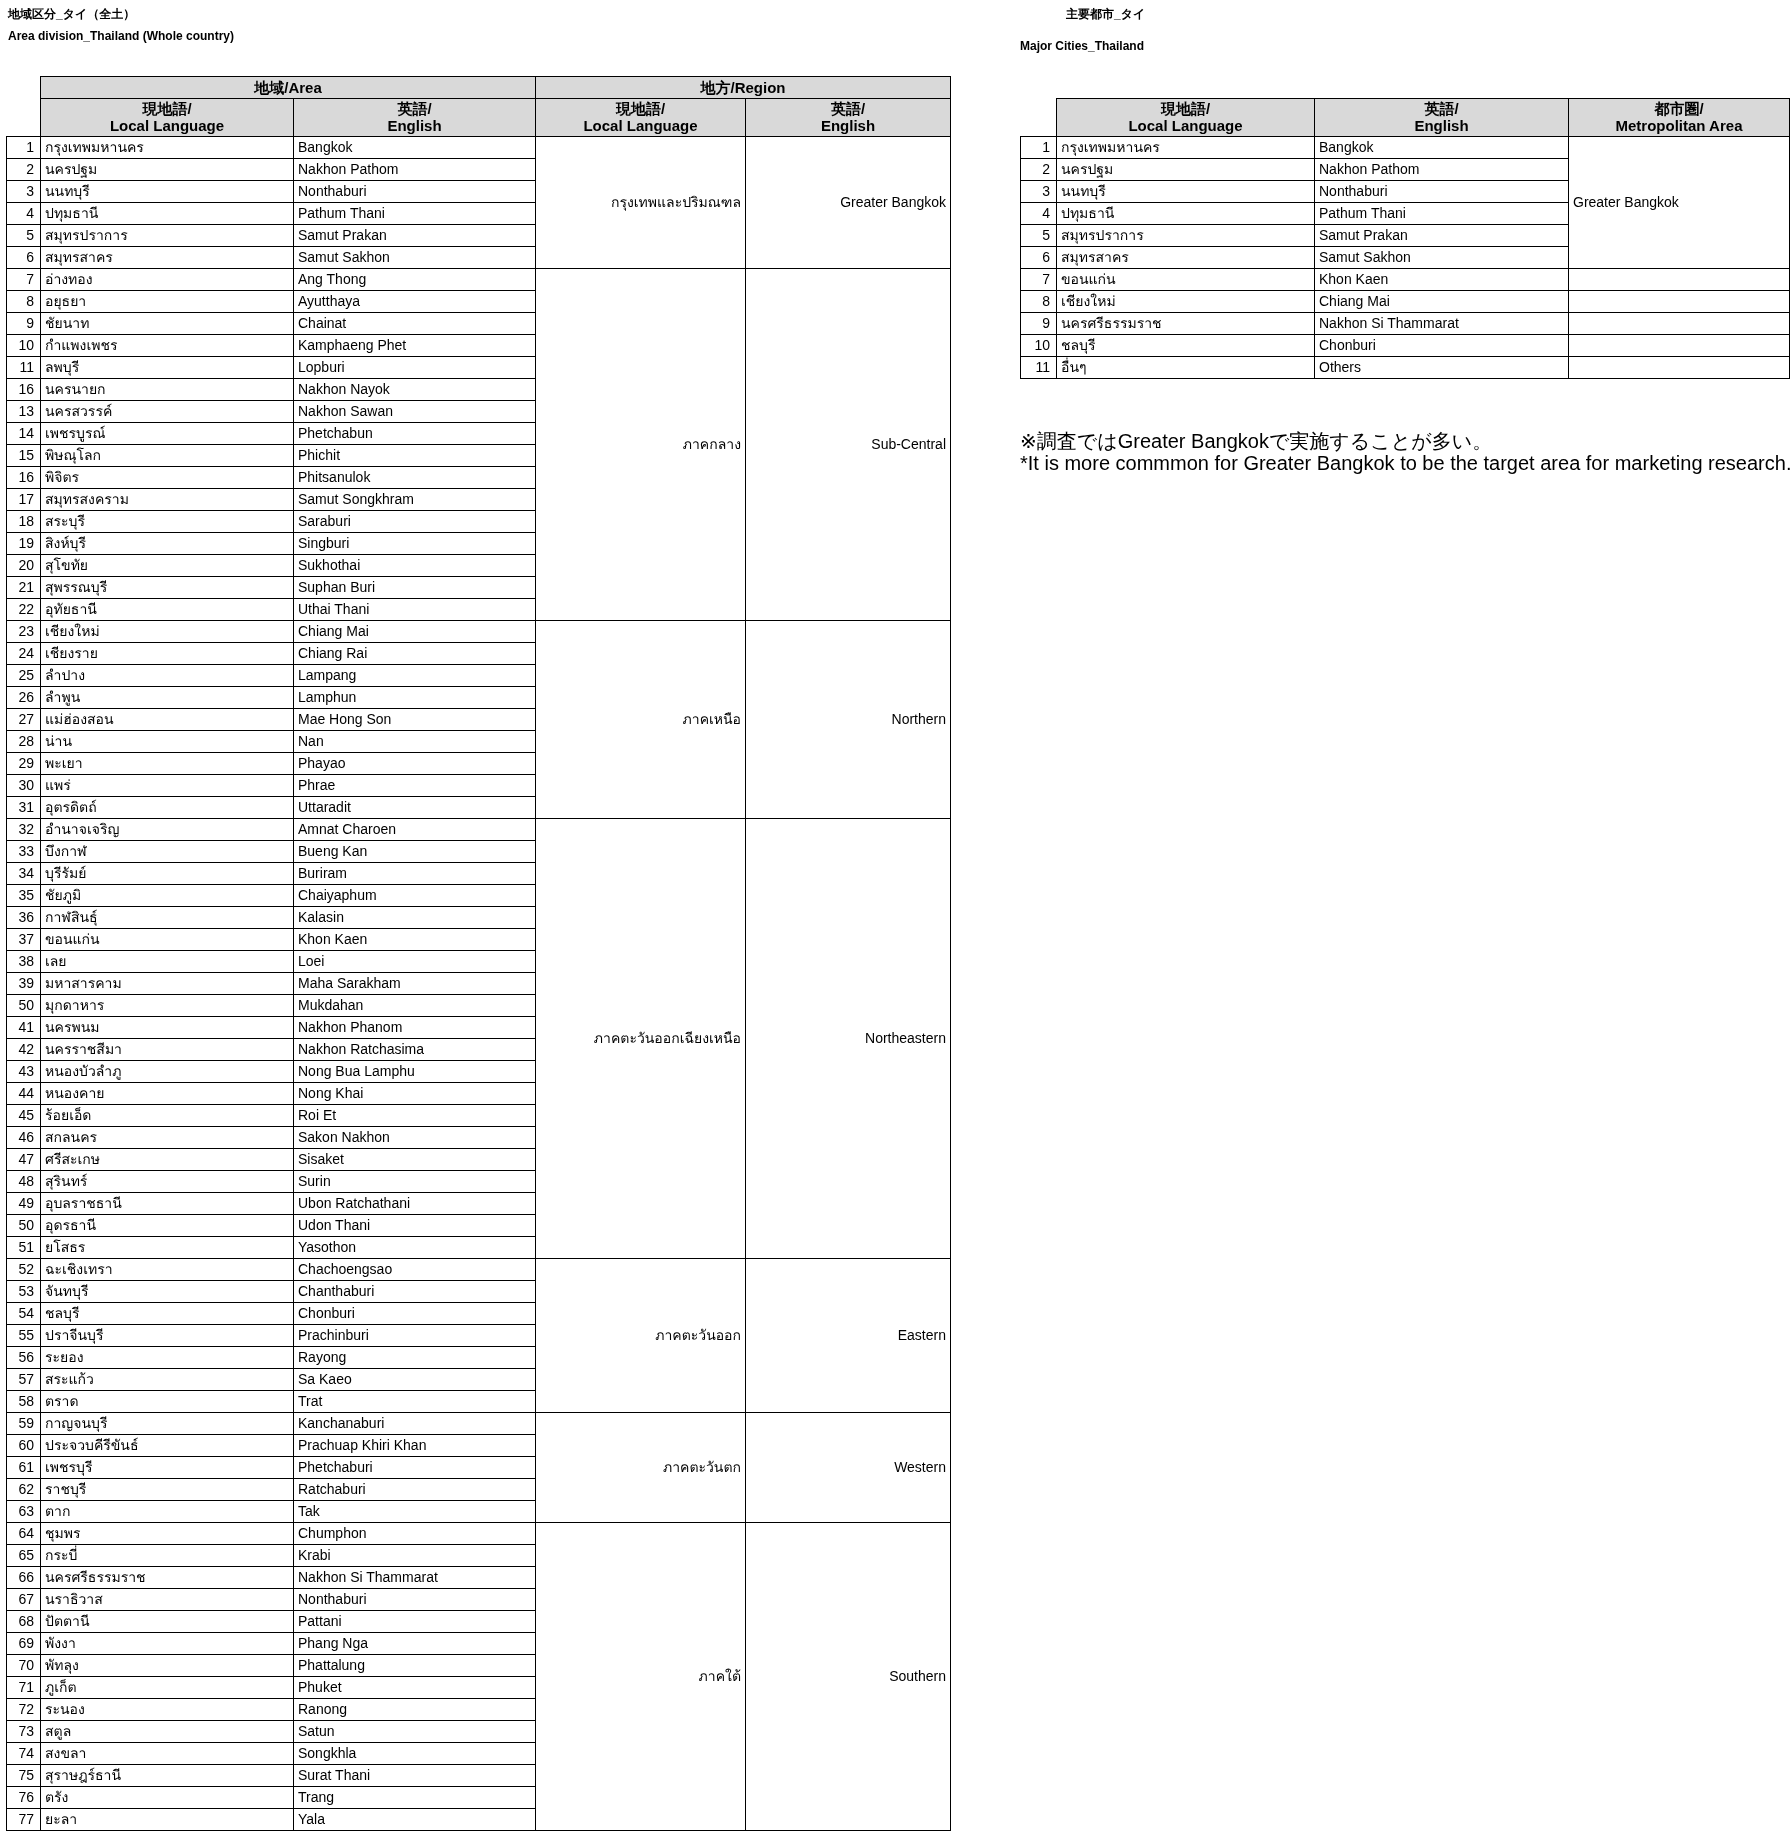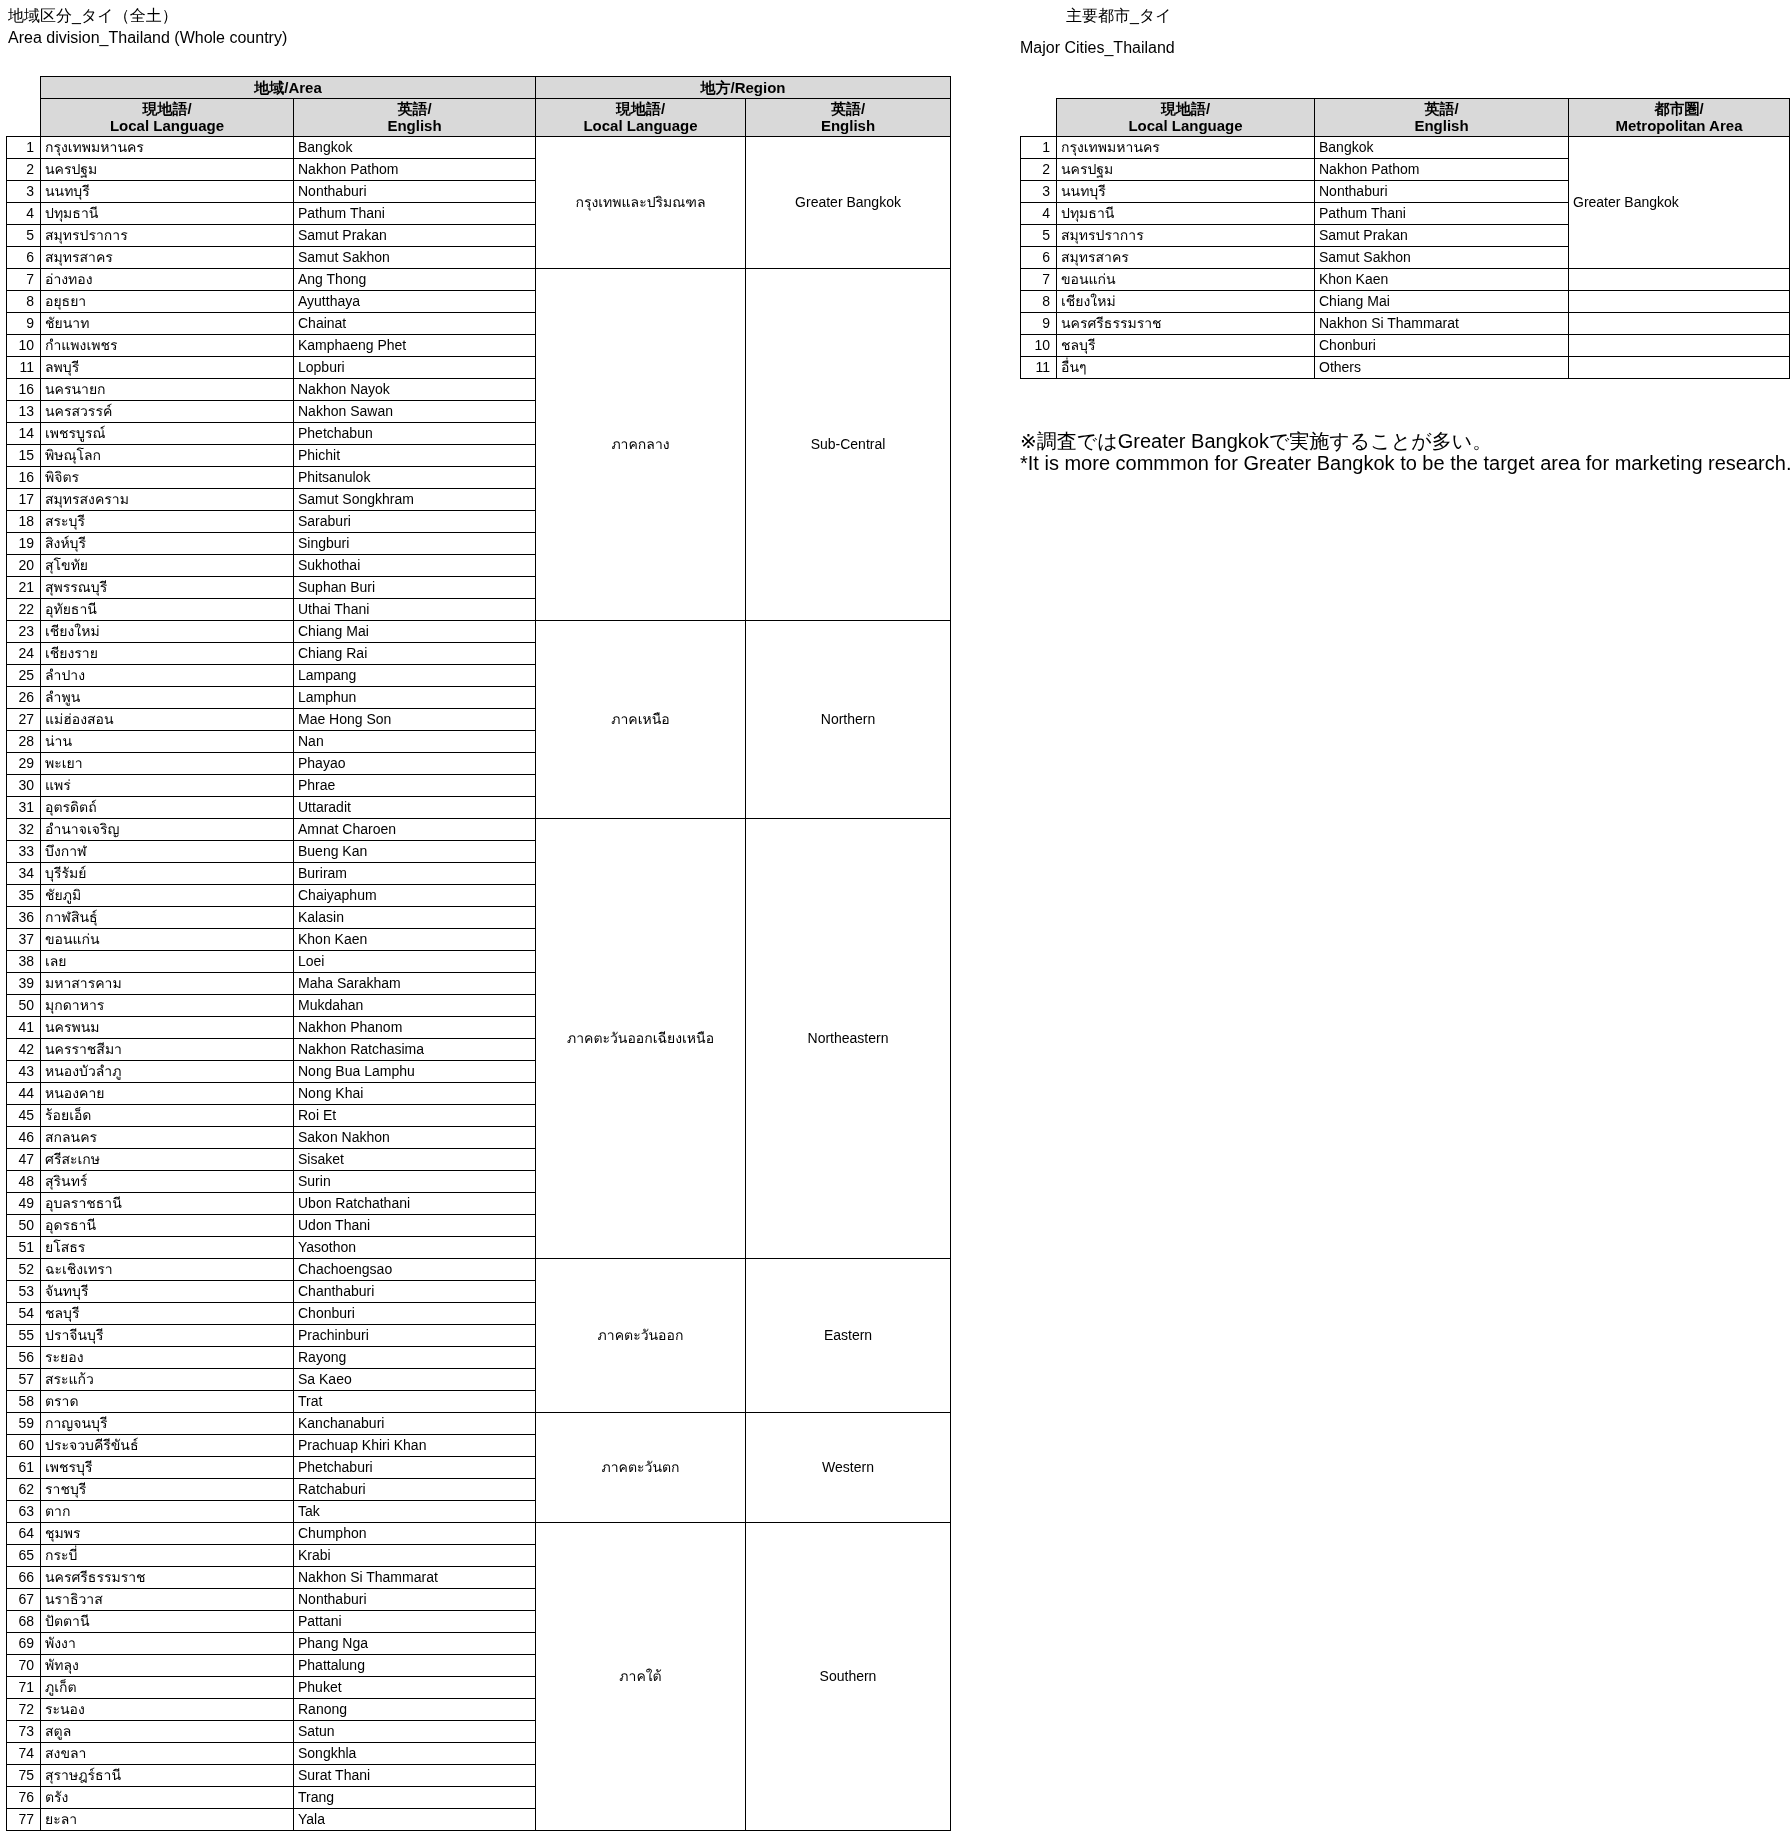--- a/index.html
+++ b/index.html
@@ -1,31 +1,31 @@
 <!DOCTYPE html>
 <html><head>
 <meta charset="utf-8">
 <style>
   html,body{margin:0;padding:0;}
   body{
     width:1791px;height:1840px;position:relative;background:#ffffff;color:#000;
     font-family:"Liberation Sans","DejaVu Sans",sans-serif;
   }
-  .title{position:absolute;font-weight:normal;font-size:16px;white-space:nowrap;text-align:right;}
+  .title{position:absolute;font-weight:bold;font-size:12px;white-space:nowrap;text-align:right;}
   .note{position:absolute;font-size:20px;white-space:nowrap;}
   table{border-collapse:collapse;table-layout:fixed;}
   td,th{
     border:1px solid #000;font-size:14px;height:22px;line-height:1.15;
     padding:0 4px;white-space:nowrap;vertical-align:middle;box-sizing:border-box;
   }
   th{background:#d9d9d9;font-weight:bold;font-size:15px;text-align:center;padding:1px 4px;}
   th .h2{font-size:15px;}
   .corner{border:none;background:transparent;}
   .num{text-align:right;padding-right:6px;}
-  .rcell{text-align:center;}
+  .rcell{text-align:right;}
   .metro-merged{text-align:left;}
   .group-row th{height:22px;}
   .sub-row th{height:30px;}
   #area-table{position:absolute;left:6px;top:76px;}
   #cities-table{position:absolute;left:1020px;top:98px;}
 </style>
 </head>
 <body>
 
 <div class="title" style="left:8px;top:6px;">地域区分_タイ（全土）</div>

